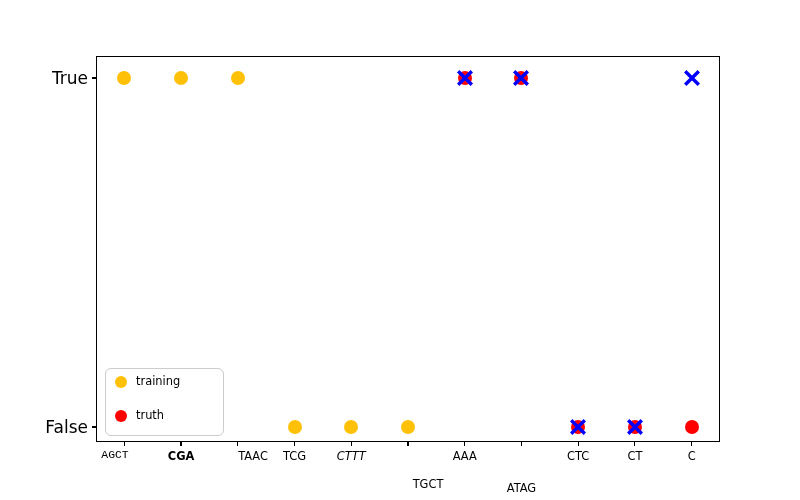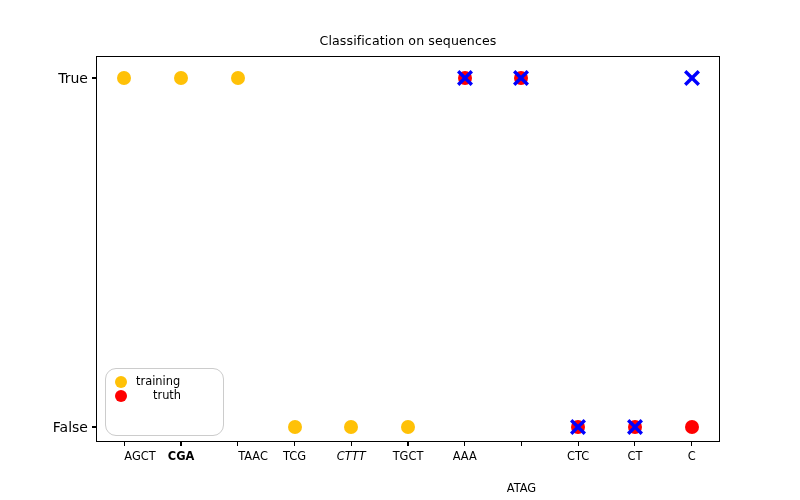--- a/index.html
+++ b/index.html
@@ -67,21 +67,21 @@
     margin-left: -40px;
     text-align: center;
     font-size: 11.4px;
     color: #000000;
     white-space: nowrap;
   }
   .ytick-label {
     position: absolute;
     right: 712px;   
     text-align: right;
-    font-size: 14px;
+    font-size: 17px;
     color: #000000;
     white-space: nowrap;
     transform: translateY(-50%);
   }
   
   .marker {
     position: absolute;
     transform: translate(-50%, -50%);
     pointer-events: none;
   }
@@ -103,21 +103,21 @@
   .marker-prediction svg { display: block; }
   
   #legend {
     position: absolute;
     left: 105px;
     top: 368px;
     width: 119px;
     height: 68px;
     background: #ffffff;
     border: 0.9px solid #cccccc;
-    border-radius: 11px;
+    border-radius: 6px;
     box-sizing: border-box;
     box-shadow: 0 0 0 0 rgba(0,0,0,0);
   }
   .legend-row {
     position: absolute;
     left: 0;
     width: 100%;
     height: 22px;
     display: flex;
     align-items: center;
@@ -139,21 +139,20 @@
     color: #000000;
     white-space: nowrap;
     line-height: 1;
   }
 </style>
 </head>
 <body>
 
 <div id="figure">
 
-  <div id="chart-title">Classification on sequences</div>
 
   <div id="plot-area"></div>
 
   <div id="ytick-marks">
       <div class="ytick-mark" style="top: 77.4px;"></div>
       <div class="ytick-mark" style="top: 426.4px;"></div>
     </div>
   <div id="ytick-labels">
       <div class="ytick-label" style="top: 78px;">True</div>
       <div class="ytick-label" style="top: 427px;">False</div>
@@ -166,26 +165,26 @@
       <div class="xtick-mark" style="left: 293.945px;"></div>
       <div class="xtick-mark" style="left: 350.673px;"></div>
       <div class="xtick-mark" style="left: 407.4px;"></div>
       <div class="xtick-mark" style="left: 464.127px;"></div>
       <div class="xtick-mark" style="left: 520.855px;"></div>
       <div class="xtick-mark" style="left: 577.582px;"></div>
       <div class="xtick-mark" style="left: 634.309px;"></div>
       <div class="xtick-mark" style="left: 691.036px;"></div>
     </div>
   <div id="xtick-labels">
-      <div class="xtick-label" style="left: 140px;">AGCT</div>
+      <div class="xtick-label" style="left: 115px; font-family: Liberation Mono, monospace;">AGCT</div>
       <div class="xtick-label" style="left: 181.091px; font-weight: bold;">CGA</div>
       <div class="xtick-label" style="left: 253px;">TAAC</div>
       <div class="xtick-label" style="left: 294.545px;">TCG</div>
       <div class="xtick-label" style="left: 351.273px; font-style: italic;">CTTT</div>
-      <div class="xtick-label" style="left: 408px;">TGCT</div>
+      <div class="xtick-label" style="left: 428px; margin-top: 28px;">TGCT</div>
       <div class="xtick-label" style="left: 464.727px;">AAA</div>
       <div class="xtick-label" style="left: 521.455px; margin-top: 32px;">ATAG</div>
       <div class="xtick-label" style="left: 578.182px;">CTC</div>
       <div class="xtick-label" style="left: 634.909px;">CT</div>
       <div class="xtick-label" style="left: 691.636px;">C</div>
     </div>
 
   <div id="markers-layer">
       <div class="marker marker-training marker-dot" style="left: 124.364px; top: 78px; background: rgb(255, 193, 7);"></div>
       <div class="marker marker-training marker-dot" style="left: 181.091px; top: 78px; background: rgb(255, 193, 7);"></div>
@@ -230,21 +229,21 @@
       </div>
     </div>
 
   <div id="legend">
     <div class="legend-row" style="top:2px;">
       <span class="legend-handle">
         <span class="marker-dot" style="width:12px;height:12px;background:#FFC107;"></span>
       </span>
       <span class="legend-text">training</span>
     </div>
-    <div class="legend-row" style="top:16px;gap:17px;">
+    <div class="legend-row" style="top:36px;">
       <span class="legend-handle">
         <span class="marker-dot" style="width:12px;height:12px;background:#FF0000;"></span>
       </span>
       <span class="legend-text">truth</span>
     </div>
   </div>
 
 </div>
 
 </body></html>

